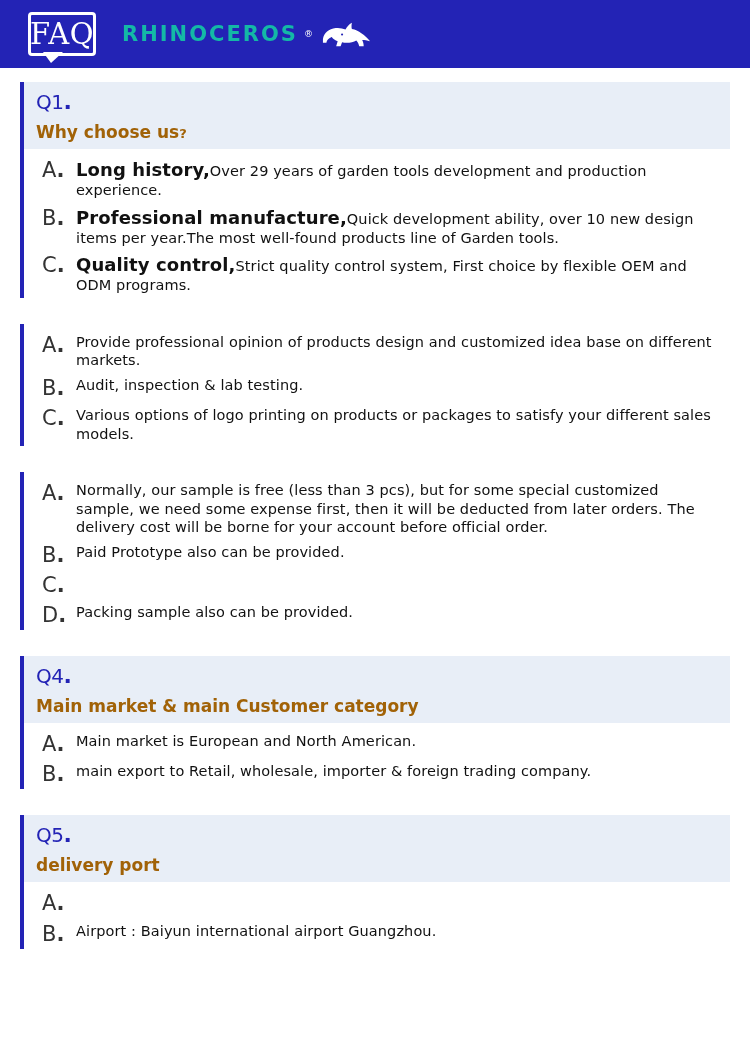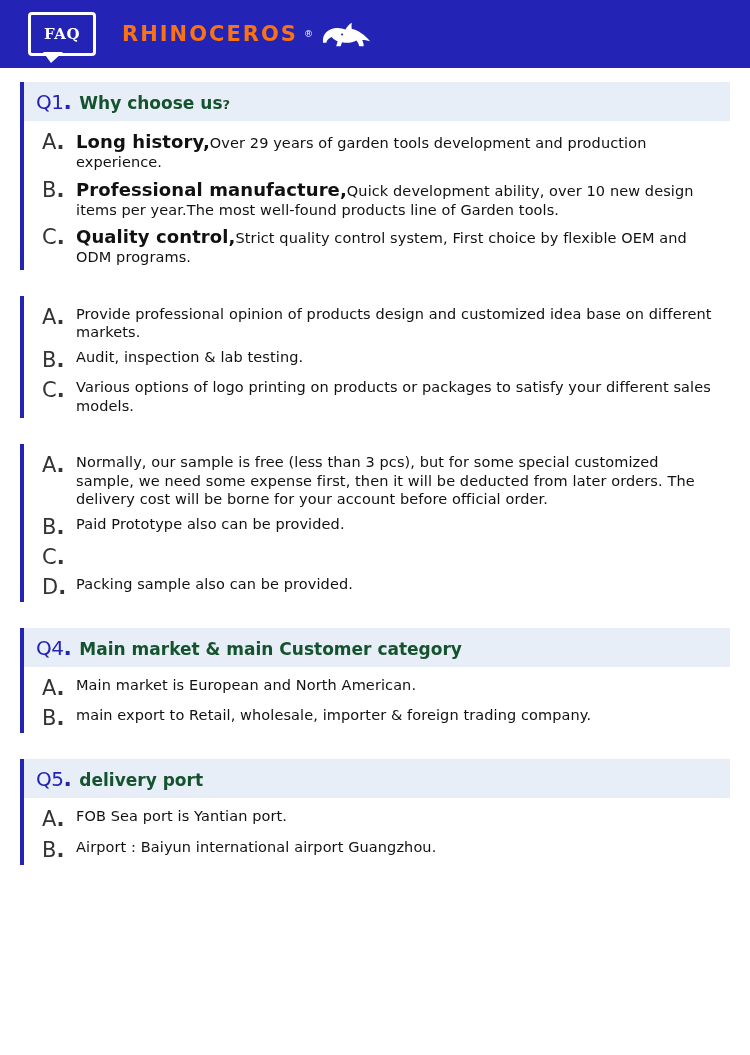--- a/index.html
+++ b/index.html
@@ -31,43 +31,43 @@
     border: 3px solid #ffffff;
     border-radius: 4px;
     display: flex;
     align-items: center;
     justify-content: center;
     position: relative;
     margin-right: 26px;
   }
   .faq-box .faq-text {
     color: #ffffff;
-    font-size: 15px;
-    font-weight: bold;
+    font-size: 29px;
+    font-weight: normal;
     letter-spacing: 0.5px;
     font-family: "DejaVu Serif", "Liberation Serif", serif;
   }
   .faq-box:after {
     content: "";
     position: absolute;
     left: 12px;
     bottom: -10px;
     width: 0;
     height: 0;
     border-left: 8px solid transparent;
     border-right: 12px solid transparent;
     border-top: 11px solid #ffffff;
   }
   .brand {
     display: flex;
     align-items: center;
     gap: 6px;
   }
   .brand-name {
-    color: #f97316;
+    color: #14b8a6;
     font-size: 21px;
     font-weight: bold;
     letter-spacing: 2px;
     font-family: "DejaVu Sans", "Liberation Sans", sans-serif;
   }
   .brand-reg {
     color: #ffffff;
     font-size: 9px;
     vertical-align: super;
   }
@@ -84,30 +84,31 @@
   .qblock {
     margin-bottom: 6px;
   }
   .qhead {
     background: #e8eef7;
     border-left: 4px solid #2323b5;
     padding: 7px 10px 7px 12px;
     display: flex;
     align-items: baseline;
     gap: 8px;
+    flex-direction: column;
   }
   .qnum {
     color: #2323b5;
     font-size: 20px;
     font-family: "DejaVu Sans", "Liberation Sans", sans-serif;
     letter-spacing: -0.5px;
   }
   .qnum .dot { font-weight: bold; font-size: 22px; }
   .qtitle {
-    color: #14532d;
+    color: #a16207;
     font-size: 17px;
     font-weight: bold;
   }
   .qtitle .qmark { font-size: 13px; font-weight: bold; }
 
   .answers {
     border-left: 4px solid #2323b5;
     padding-top: 6px;
   }
   .arow {
@@ -239,21 +240,20 @@
   <div class="gap"></div>
 
   <div class="qblock">
     <div class="qhead">
       <span class="qnum"><span>Q5</span><span class="dot">.</span></span>
       <span class="qtitle"><span>delivery port</span><span class="qmark"></span></span>
     </div>
     <div class="answers">
       <div class="arow">
         <span class="aletter"><span>A</span><span class="dot">.</span></span>
-        <span class="atext">FOB Sea port is Yantian port.</span>
       </div>
       <div class="arow">
         <span class="aletter"><span>B</span><span class="dot">.</span></span>
         <span class="atext">Airport : Baiyun international airport Guangzhou.</span>
       </div>
     </div>
   </div>
 
 </div>
 

